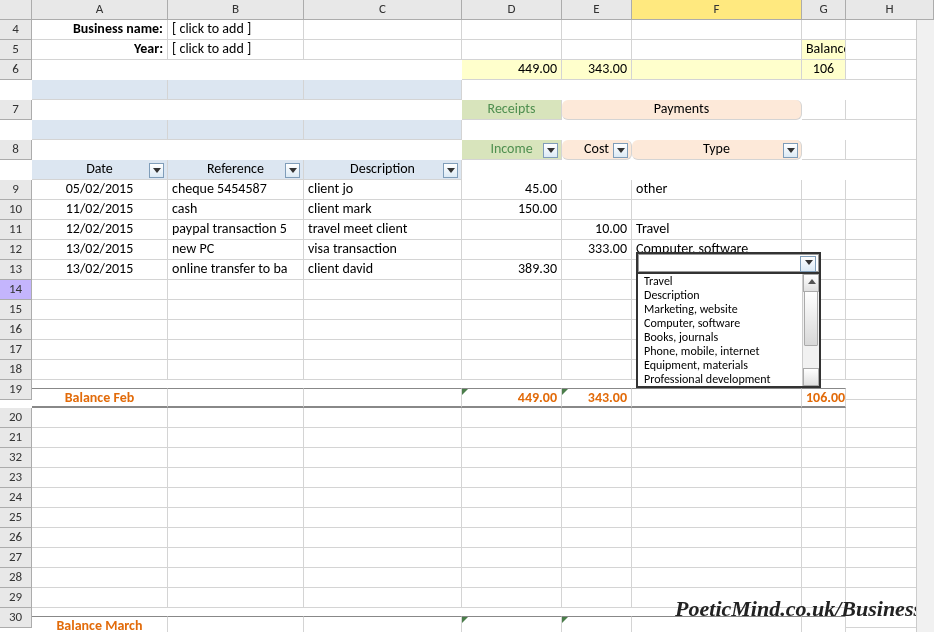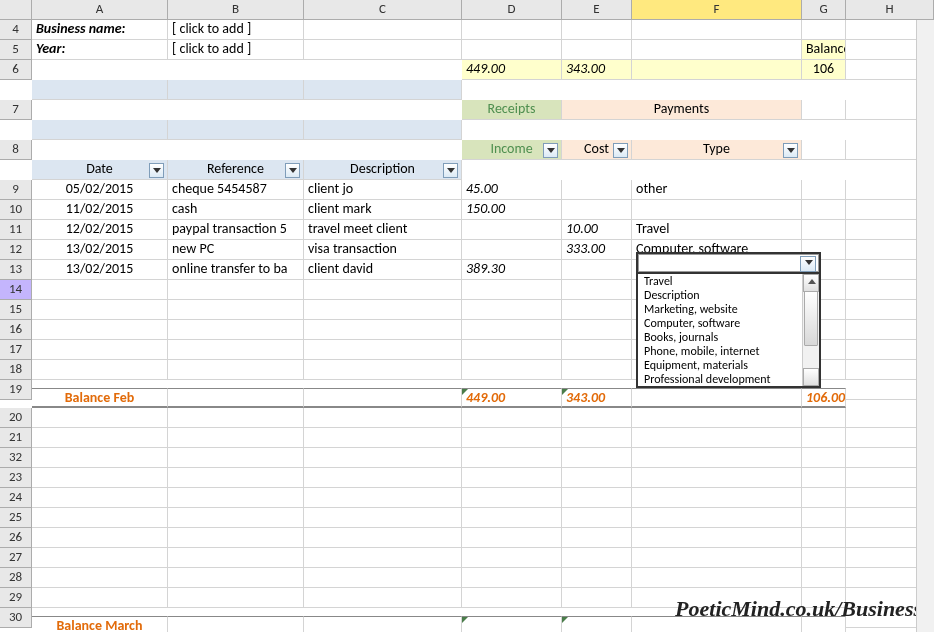--- a/index.html
+++ b/index.html
@@ -3,27 +3,27 @@
 <meta charset="utf-8">
 <style>
 * { margin:0; padding:0; box-sizing:border-box; font-family:Calibri,Arial,sans-serif; font-size:14px; }
 body { background:#fff; width:934px; height:632px; overflow:hidden; position:relative; }
 .grid { display:grid; grid-template-columns:32px 136px 136px 158px 100px 70px 170px 44px 88px; }
 .colhead { background:#e8e8e8; border:1px solid #acacac; text-align:center; font-size:13px; color:#333; height:20px; line-height:18px; border-top:none; border-left:none; }
 .colhead.sel { background:#ffe97f; }
 .rowhead { background:#e8e8e8; border:1px solid #acacac; text-align:center; font-size:13px; color:#333; height:20px; line-height:18px; border-top:none; border-left:none; }
 .rowhead.sel { background:#c4b5fd; }
 .cell { border-right:1px solid #d4d4d4; border-bottom:1px solid #d4d4d4; height:20px; line-height:18px; padding:0 4px; overflow:hidden; white-space:nowrap; background:#fff; }
-.cell.r { text-align:left;font-style:italic; }
+.cell.r { text-align:right; }
 .cell.c { text-align:center; }
 .corner { background:#e8e8e8; border:1px solid #acacac; border-top:none; border-left:none; height:20px; }
 .blue { background:#dce6f1 !important;margin-top:20px; }
 .yellow { background:#ffffcc !important; }
 .green { background:#d8e4bc !important; }
-.orange { background:#fde9d9 !important; }
+.orange { background:#fde9d9 !important;border-radius:6px; }
 .greentxt { color:#4f8f4f; }
 .orangetxt { color:#e26b0a; font-weight:bold; }
 .bold { font-weight:bold; }
 .thickbot { border-bottom:2px solid #888; }
 .thicktop { border-top:1px solid #888;margin-top:8px; }
 .filter { position:relative; }
 .filter::after { content:""; position:absolute; right:3px; top:3px; width:13px; height:13px; border:1px solid #7f9db9; background:linear-gradient(#fff,#dceaf5); }
 .filter::before { content:""; position:absolute; right:6px; top:8px; border-left:4px solid transparent; border-right:4px solid transparent; border-top:5px solid #333; z-index:1; }
 .dropdown { position:absolute; left:636px; top:252px; width:185px; border:2px solid #333; background:#fff; z-index:10; }
 .dropdown .dsel { height:18px; border:1px solid #999; margin:0; position:relative; background:#fff; }

